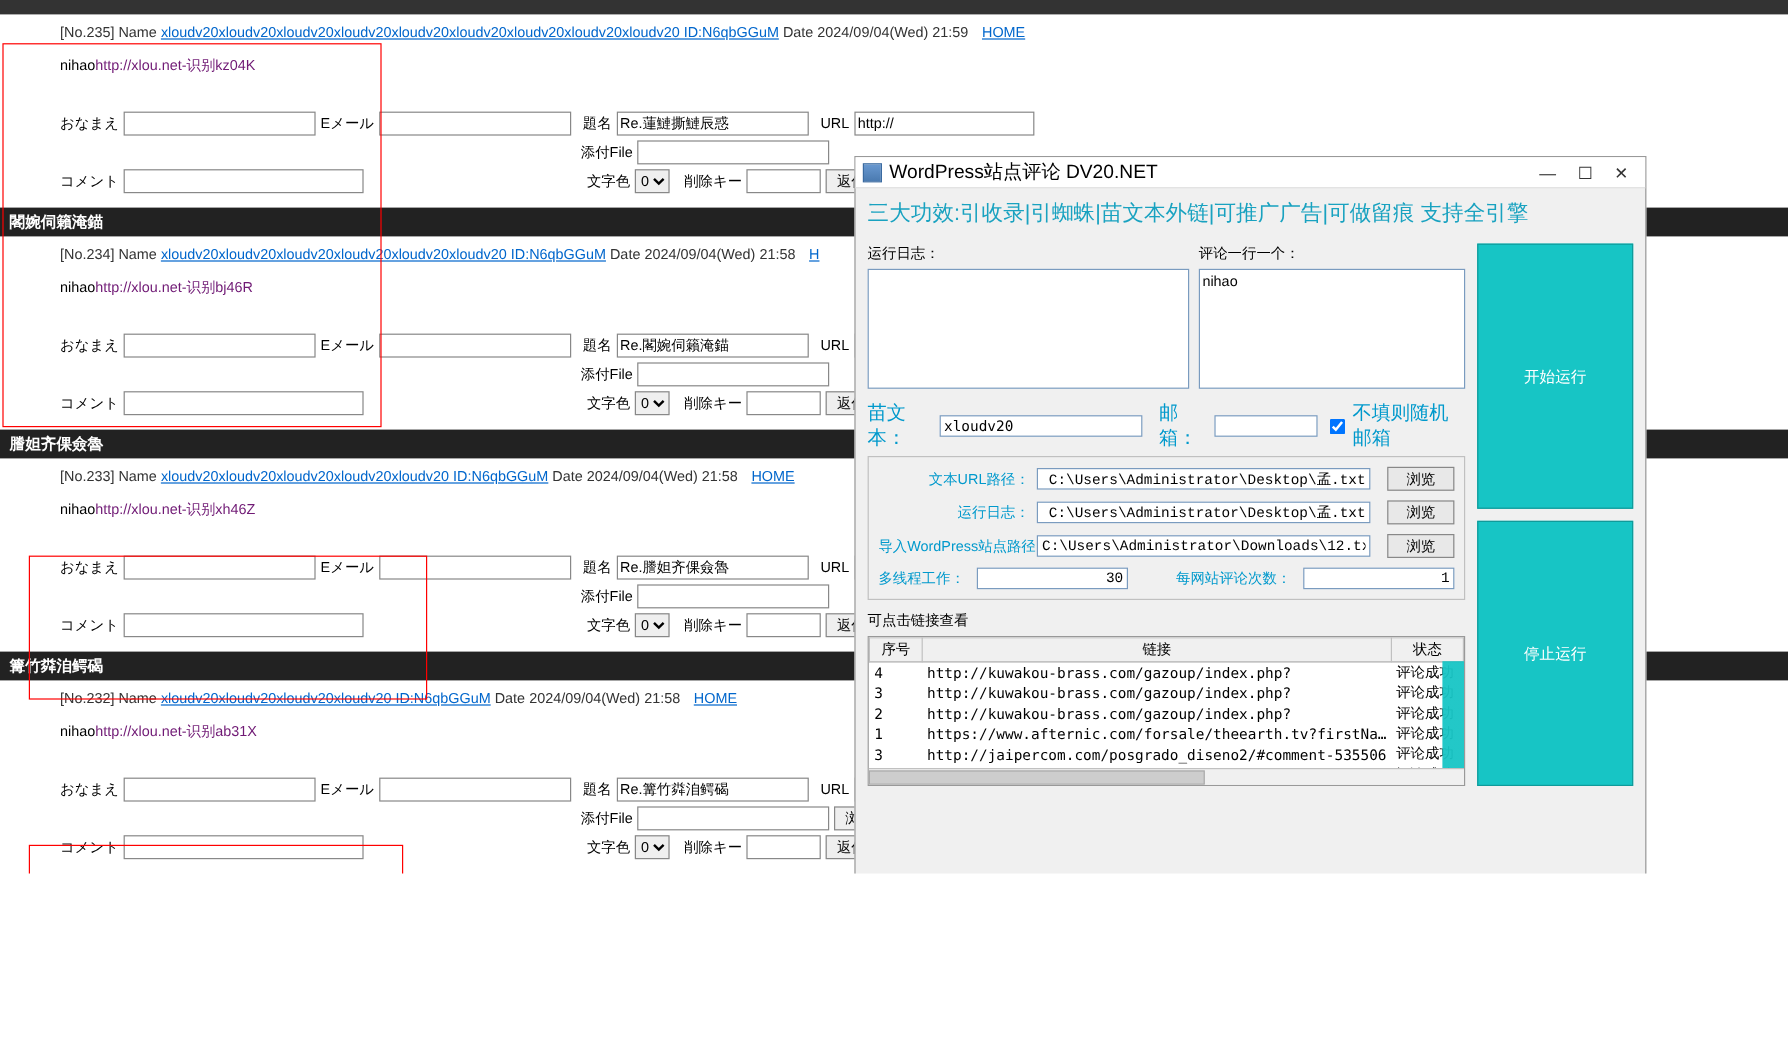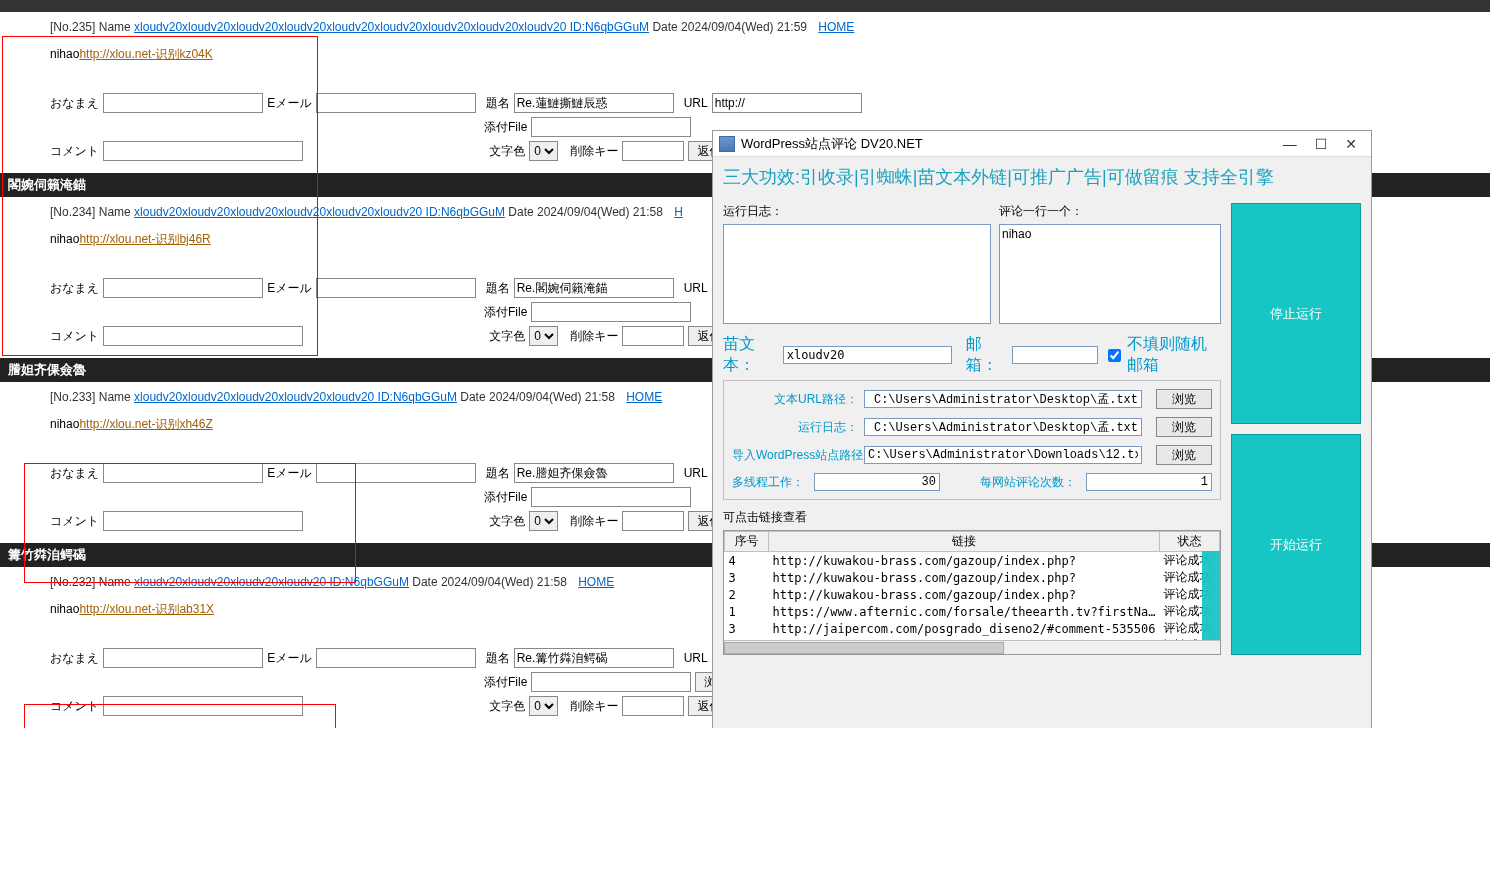--- a/index.html
+++ b/index.html
@@ -7,39 +7,39 @@
     
     .bbs-page { width: 100%; }
     .bbs-topbar { background: #333; height: 12px; }
     .bbs-darkbar { background: #222; color: #fff; padding: 3px 8px; font-size: 13px; font-weight: bold; }
     
     .bbs-post { padding: 8px 50px; }
     .post-meta { color: #333; margin-bottom: 12px; }
     .post-meta .name-link { color: #0066cc; text-decoration: underline; }
     .post-meta .home-link { color: #0066cc; text-decoration: underline; margin-left: 8px; }
     .post-body { margin-bottom: 30px; }
-    .post-link { color: #a16207; text-decoration: underline; }
+    .post-link { color: #701a75; }
     
     .form-row { display: flex; align-items: center; gap: 4px; margin-bottom: 4px; }
     .form-row label { display: inline-block; }
     .form-row input[type="text"] { border: 1px solid #888; height: 20px; padding: 0 2px; font-size: 12px; }
     .form-row select { border: 1px solid #888; height: 20px; font-size: 12px; }
     .form-row button { border: 1px solid #888; background: #efefef; height: 20px; padding: 0 8px; font-size: 12px; }
     
     .red-box { position: absolute; border: 1.5px solid red; pointer-events: none; z-index: 5; }
     
     
     .winapp {
       position: absolute; left: 712px; top: 130px; width: 660px; height: 615px;
       background: #f0f0f0; border: 1px solid #999; z-index: 100;
       font-family: "Microsoft YaHei", SimSun, sans-serif; font-size: 12px;
     }
     .titlebar { display: flex; align-items: center; height: 26px; padding: 0 6px; background: #fff; border-bottom: 1px solid #ddd; }
     .titlebar .appicon { width: 16px; height: 16px; background: linear-gradient(#6898d0,#4a7ab0); border: 1px solid #3a6aa0; margin-right: 6px; }
-    .titlebar .title-text { flex: 1; font-size: 13px; }
+    .titlebar .title-text { flex: 1; font-size: 16px; }
     .winbtns { display: flex; gap: 18px; padding-right: 8px; }
     .winbtns span { font-family: Segoe UI Symbol, sans-serif; font-size: 14px; color: #333; cursor: default; }
     
     .features { padding: 8px 10px; font-size: 18px; color: #19a2c0; line-height: 1.4; }
     
     .content-area { padding: 5px 10px; display: flex; gap: 10px; }
     .leftcol { flex: 1; min-width: 0; }
     .rightcol { width: 130px; display: flex; flex-direction: column; gap: 10px; }
     
     .row-labels { display: flex; }
@@ -357,17 +357,17 @@
             </tbody>
         </table>
         <div class="vside-deco"></div>
         <div class="hscroll">
             <div class="thumb"></div>
           </div>
       </div>
     </div>
 
     <div class="rightcol">
+      <div class="bigbtn">开始运行</div>
       <div class="bigbtn" style="min-height:200px">停止运行</div>
-      <div class="bigbtn">开始运行</div>
     </div>
   </div>
 </div>
 
 </body></html>

